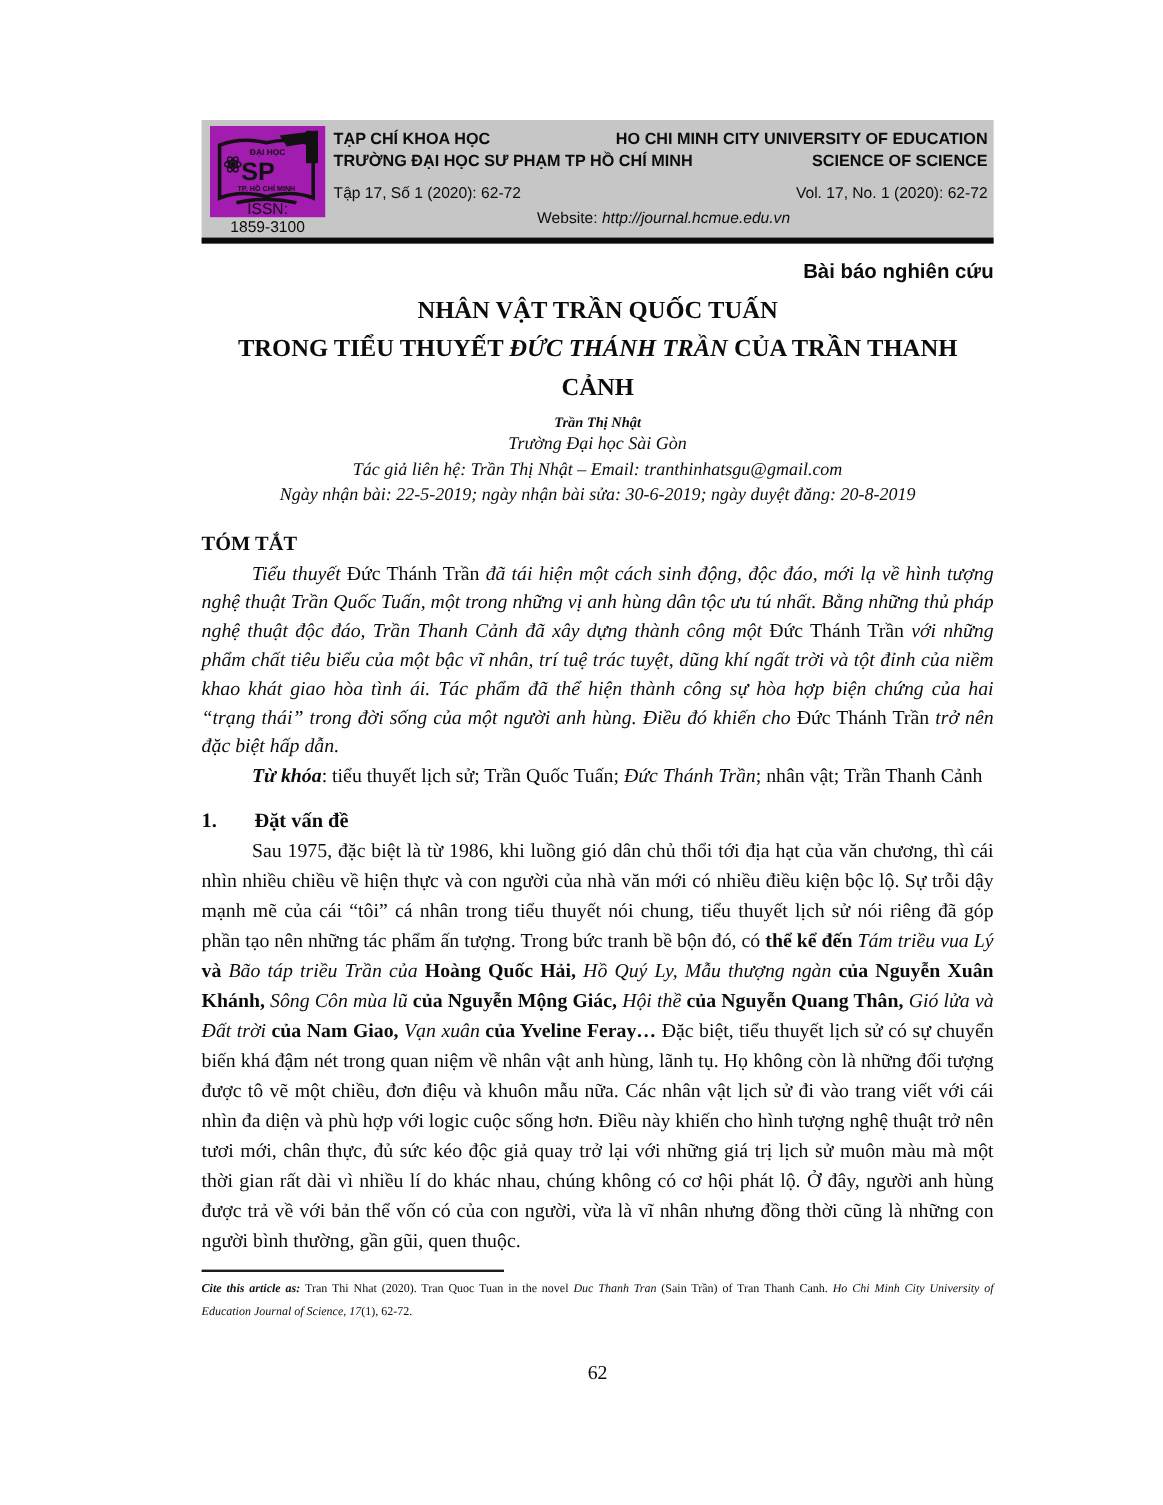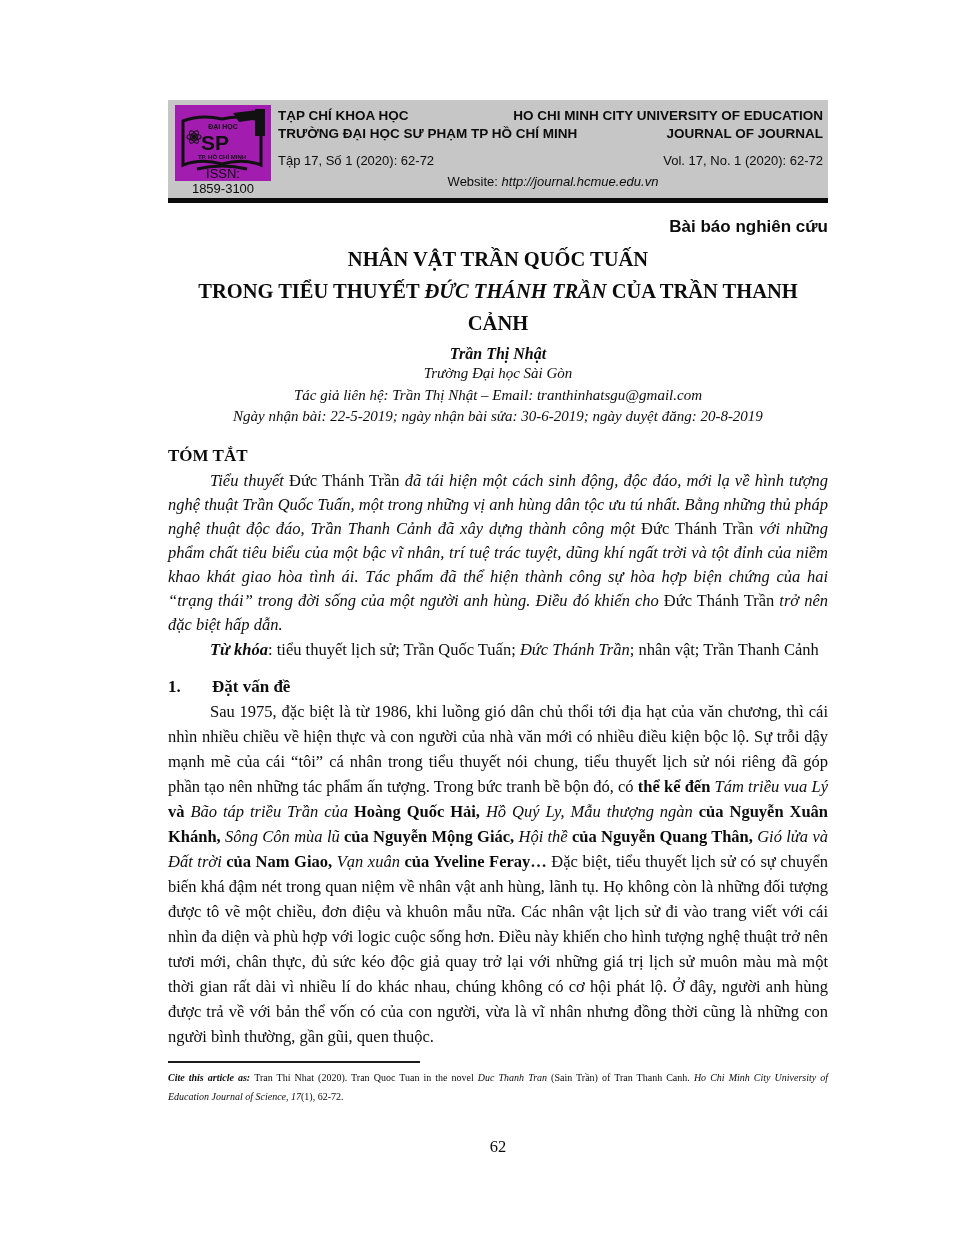--- a/index.html
+++ b/index.html
@@ -14,21 +14,21 @@
   .head-en{position:absolute;right:5px;top:7px;font-weight:bold;font-size:13.5px;line-height:18px;text-align:right;white-space:nowrap;}
   .vi-volume{position:absolute;left:110px;top:53px;font-size:13px;}
   .en-volume{position:absolute;right:5px;top:53px;font-size:13px;}
   .issn-block{position:absolute;left:0;top:66px;width:110px;text-align:center;font-size:13px;line-height:15px;}
   .website-line{position:absolute;left:110px;right:0;top:74px;text-align:center;font-size:13px;}
   .website-line .url{font-style:italic;}
 
   
   .article-type{margin-top:14px;text-align:right;font-family:"Liberation Sans",sans-serif;font-weight:bold;font-size:17px;}
   .title{margin:6px 0 0;text-align:center;font-weight:bold;font-size:20.5px;line-height:32px;}
-  .author-name{margin-top:6px;text-align:center;font-weight:bold;font-style:italic;font-size:16px;}
+  .author-name{margin-top:6px;text-align:center;font-weight:bold;font-style:italic;font-size:12px;}
   .affil-line{text-align:center;font-style:italic;font-size:15px;line-height:21.5px;}
 
   
   .abstract-head{margin:18px 0 0;font-weight:bold;font-size:17px;}
   p{margin:0;}
   .abstract-body{margin-top:3px;font-size:16.5px;line-height:24px;text-align:justify;text-indent:42px;}
   .keywords-line{font-size:16.5px;line-height:26px;text-align:justify;text-indent:42px;}
 
   
   .section-head{margin:14px 0 0;font-weight:bold;font-size:17px;}
@@ -75,21 +75,21 @@
       </svg>
     </div>
 
     <div class="head-vi">
       <div>TẠP CHÍ KHOA HỌC</div>
       <div>TRƯỜNG ĐẠI HỌC SƯ PHẠM TP HỒ CHÍ MINH</div>
     </div>
 
     <div class="head-en">
       <div>HO CHI MINH CITY UNIVERSITY OF EDUCATION</div>
-      <div>JOURNAL OF JOURNAL</div>
+      <div>SCIENCE OF SCIENCE</div>
     </div>
 
     <div class="vi-volume">Tập 17, Số 1 (2020): 62-72</div>
     <div class="en-volume">Vol. 17, No. 1 (2020): 62-72</div>
 
     <div class="issn-block">
       <div>ISSN:</div>
       <div>1859-3100</div>
     </div>
 

